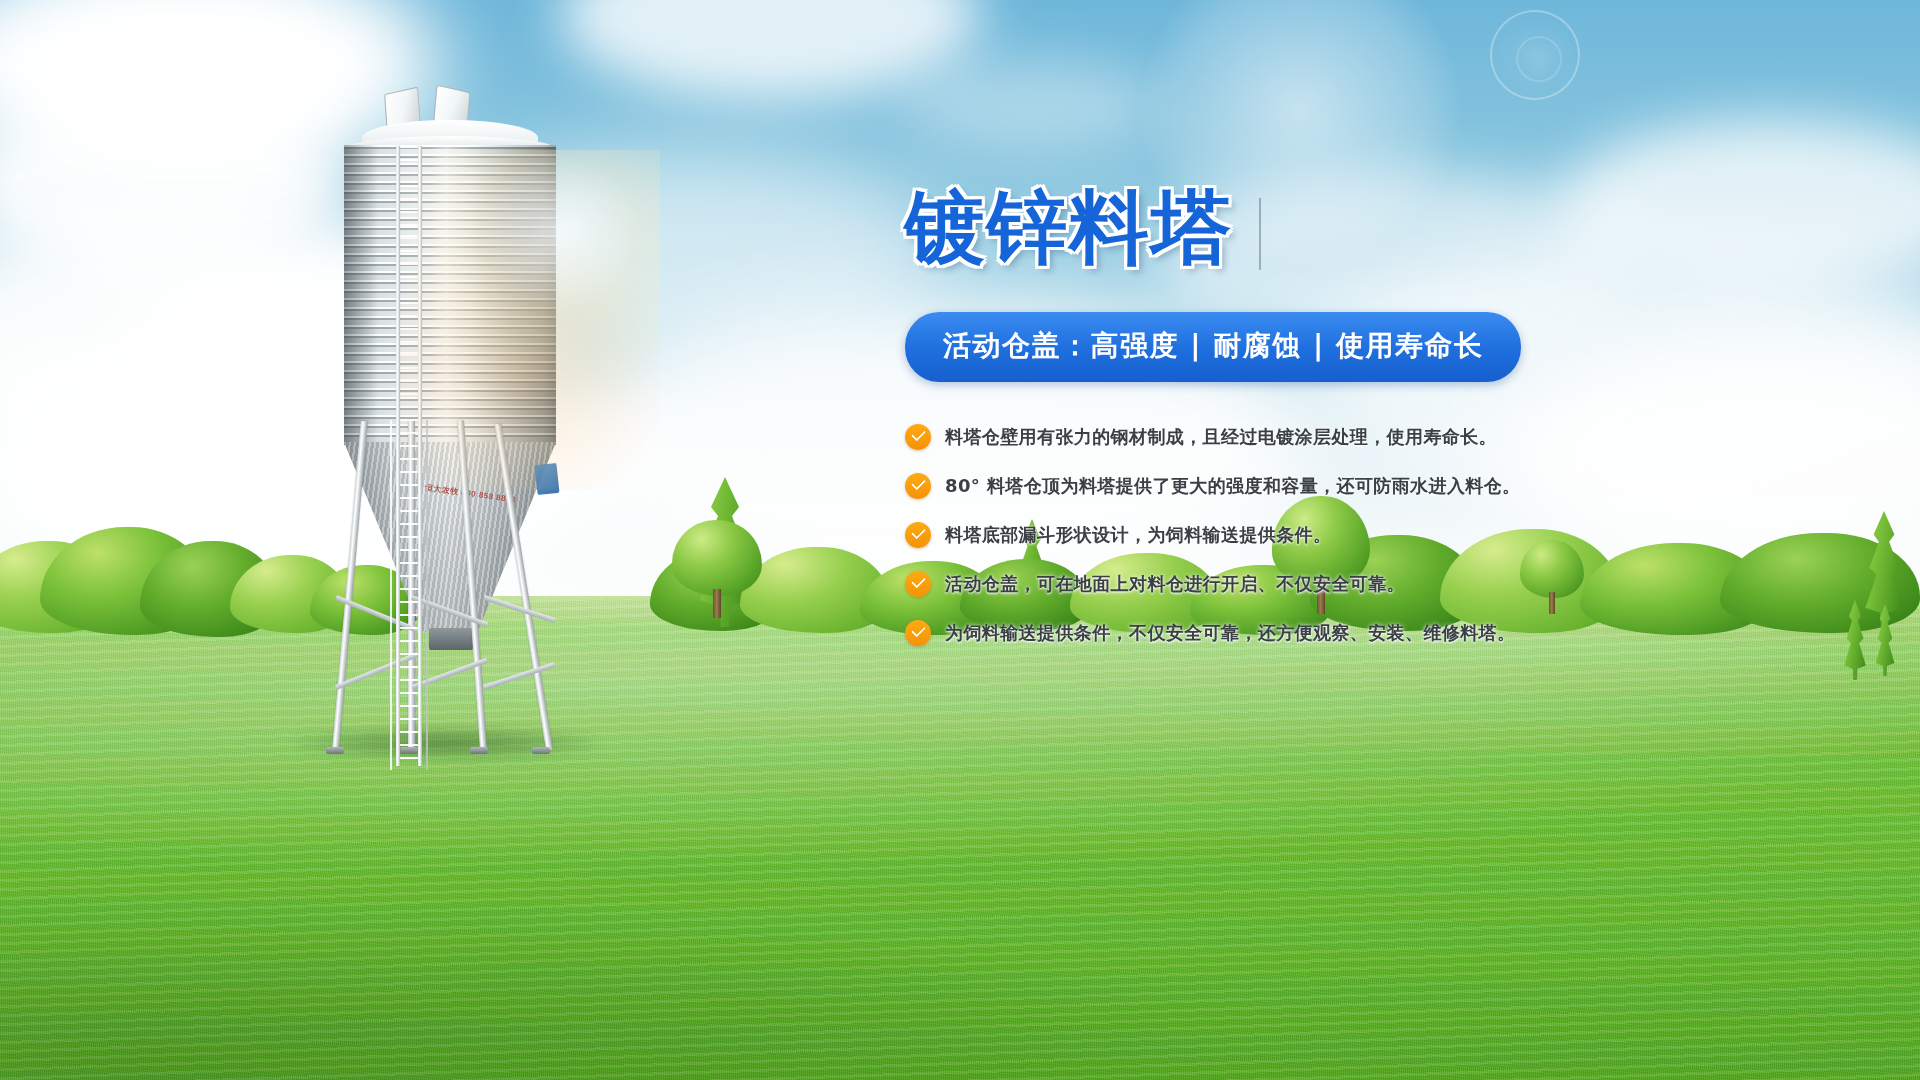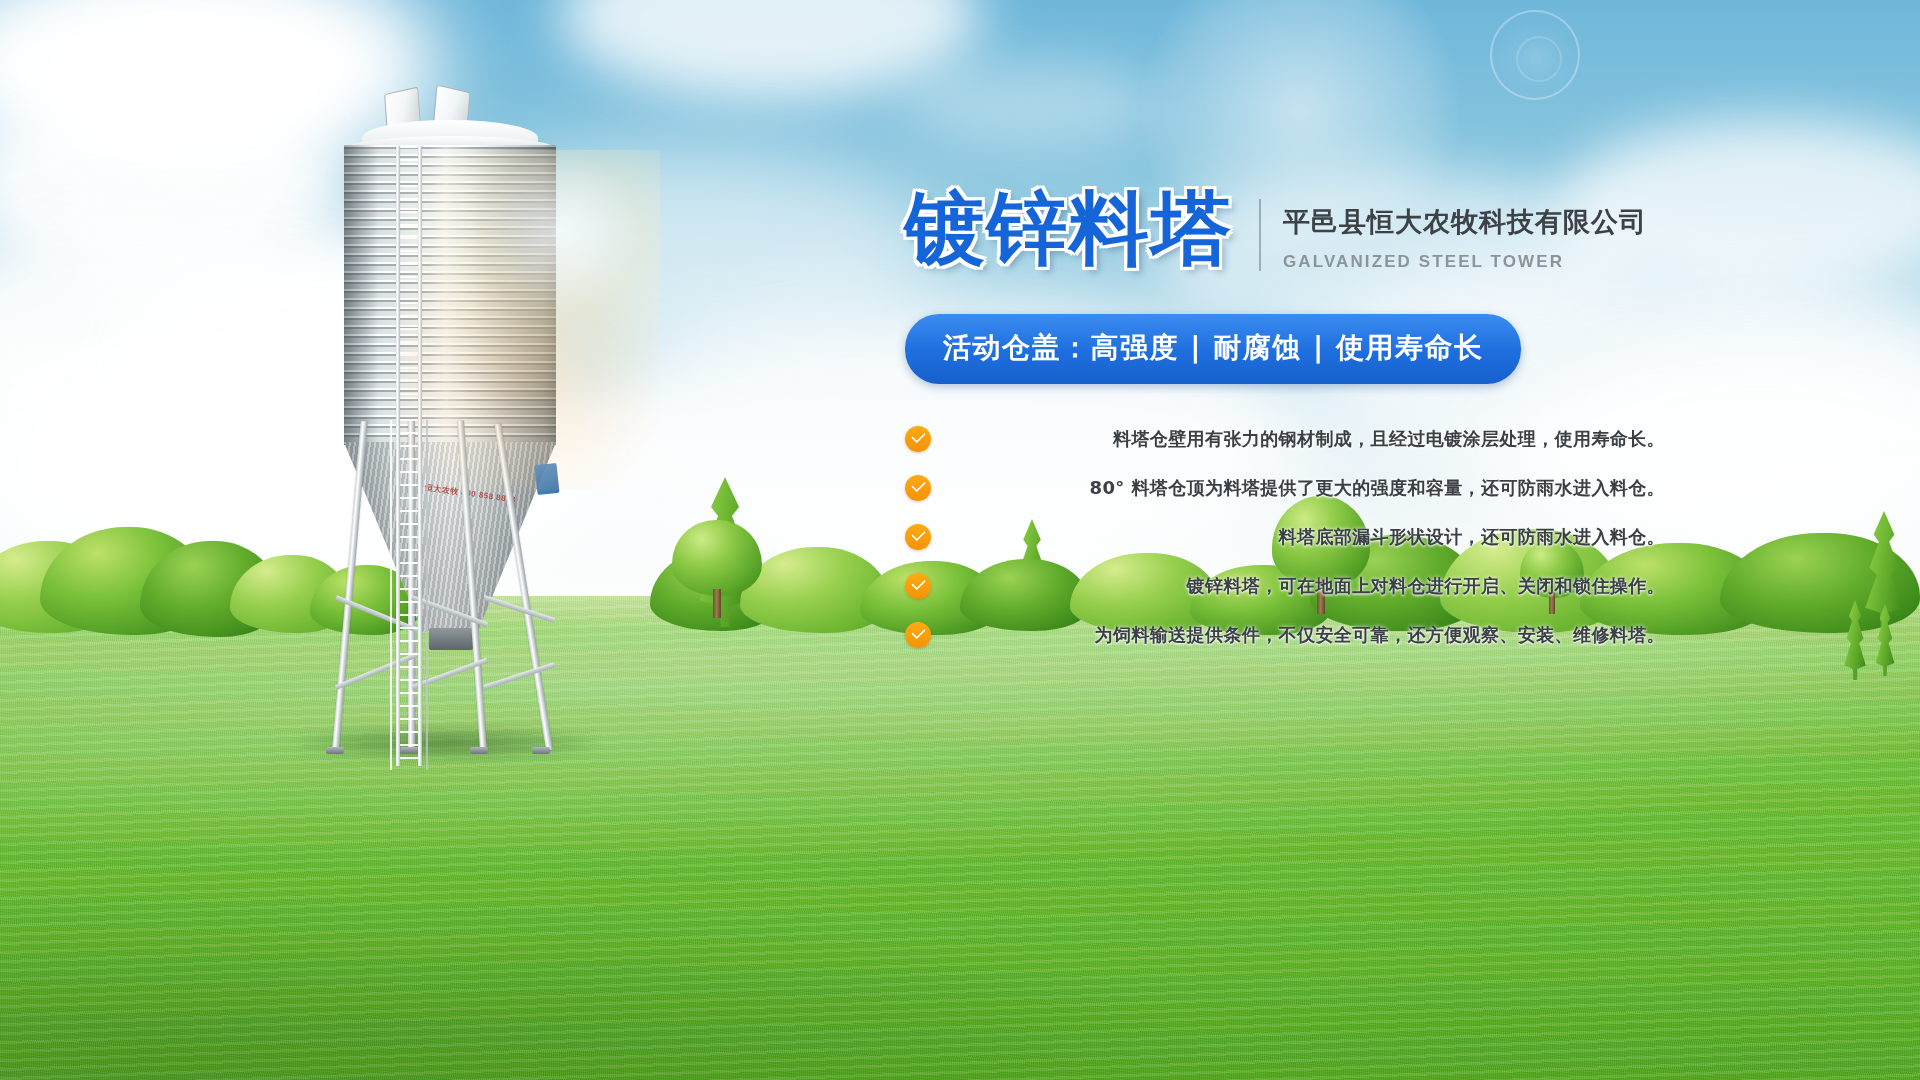--- a/index.html
+++ b/index.html
@@ -263,21 +263,21 @@
     background:linear-gradient(180deg,#3b8cf0 0%, #1f6fdf 52%, #175fcd 100%);
     color:#ffffff; font-size:28px; font-weight:bold;
     padding:15px 38px 17px 38px; border-radius:34px;
     letter-spacing:1.5px; white-space:nowrap;
     box-shadow:0 3px 10px rgba(15,70,150,.30);
     font-family:"DejaVu Sans","Liberation Sans",sans-serif;
   }
 
   .bullets { margin-top:42px; }
   .bullet {
-    display:flex; align-items:center; margin-bottom:23px;justify-content:space-between;
+    display:flex; align-items:center; margin-bottom:23px;
   }
   .check {
     flex:0 0 auto; width:26px; height:26px; border-radius:50%;
     background:linear-gradient(180deg,#fdab12,#f59207);
     position:relative; margin-right:14px;
     box-shadow:0 1px 3px rgba(120,70,0,.30);
   }
   .check::after {
     content:""; position:absolute; left:7px; top:6px;
     width:11px; height:6px;
@@ -411,44 +411,40 @@
     </div>
   </div>
 
   <div class="silo-flare"></div>
 
   <div id="panel">
 
     <div class="title-row">
       <div class="main-title">镀锌料塔</div>
       <div class="divider-v"></div>
-      <div class="co-block">
-        <div class="co-name">平邑县恒大农牧科技有限公司</div>
-        <div class="co-en">GALVANIZED STEEL TOWER</div>
-      </div>
     </div>
 
     <div class="pill">活动仓盖：高强度 | 耐腐蚀 | 使用寿命长</div>
 
     <div class="bullets">
       <div class="bullet">
         <span class="check"></span>
         <span class="bullet-text">料塔仓壁用有张力的钢材制成，且经过电镀涂层处理，使用寿命长。</span>
       </div>
       <div class="bullet">
         <span class="check"></span>
         <span class="bullet-text">80° 料塔仓顶为料塔提供了更大的强度和容量，还可防雨水进入料仓。</span>
       </div>
       <div class="bullet">
         <span class="check"></span>
-        <span class="bullet-text">料塔底部漏斗形状设计，还可防雨水进入料仓。</span>
+        <span class="bullet-text">料塔底部漏斗形状设计，为饲料输送提供条件。</span>
       </div>
       <div class="bullet">
         <span class="check"></span>
-        <span class="bullet-text">镀锌料塔，可在地面上对料仓进行开启、关闭和锁住操作。</span>
+        <span class="bullet-text">活动仓盖，可在地面上对料仓进行开启、不仅安全可靠。</span>
       </div>
       <div class="bullet">
         <span class="check"></span>
         <span class="bullet-text">为饲料输送提供条件，不仅安全可靠，还方便观察、安装、维修料塔。</span>
       </div>
     </div>
   </div>
 
 </div>
 

